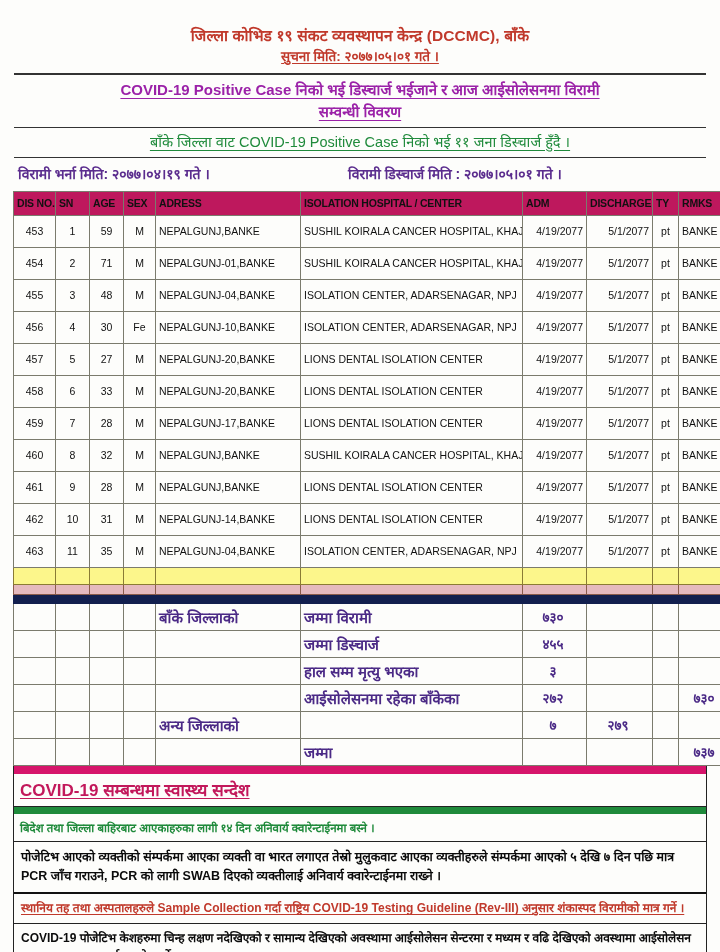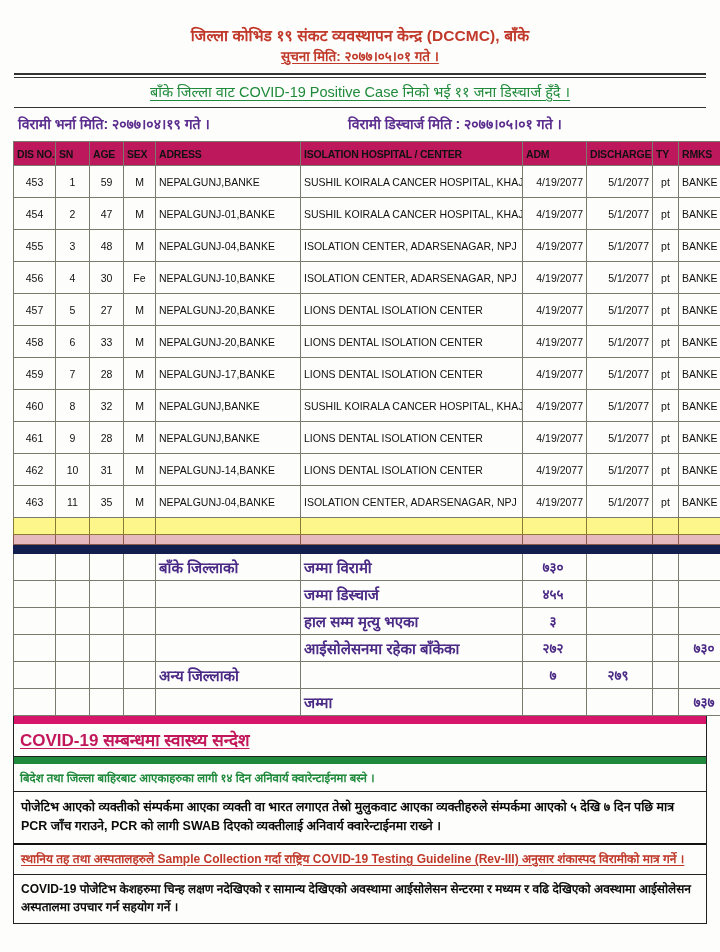--- a/index.html
+++ b/index.html
@@ -189,20 +189,24 @@
 <div class="page">
 
   <div class="hdr-wrap">
 
     <div class="title-main">जिल्ला कोभिड १९ संकट व्यवस्थापन केन्द्र (DCCMC), बाँके</div>
 
     <div class="title-date"><span>सुचना मिति: २०७७।०५।०१ गते ।</span></div>
 
     <div class="rule-dark"></div>
 
+    <div class="title-purple">
+      <div><span class="u">COVID-19 Positive Case निको भई डिस्चार्ज भईजाने र आज आईसोलेसनमा विरामी</span></div>
+      <div><span class="u">सम्वन्धी विवरण</span></div>
+    </div>
 
     <div class="rule-dark2"></div>
 
     <div class="title-green"><span class="u">बाँके जिल्ला वाट COVID-19 Positive Case निको भई ११ जना डिस्चार्ज हुँदै ।</span></div>
 
     <div class="rule-dark2"></div>
 
     <div class="dates-row">
       <div class="d1">विरामी भर्ना मिति: २०७७।०४।१९ गते ।</div>
       <div class="d2">विरामी डिस्चार्ज मिति : २०७७।०५।०१ गते ।</div>
@@ -245,21 +249,21 @@
         <td class="l">NEPALGUNJ,BANKE</td>
         <td class="l">SUSHIL KOIRALA CANCER HOSPITAL, KHAJU</td>
         <td class="r">4/19/2077</td>
         <td class="r">5/1/2077</td>
         <td>pt</td>
         <td class="l">BANKE</td>
       </tr>
       <tr>
         <td>454</td>
         <td>2</td>
-        <td>47</td>
+        <td>71</td>
         <td>M</td>
         <td class="l">NEPALGUNJ-01,BANKE</td>
         <td class="l">SUSHIL KOIRALA CANCER HOSPITAL, KHAJU</td>
         <td class="r">4/19/2077</td>
         <td class="r">5/1/2077</td>
         <td>pt</td>
         <td class="l">BANKE</td>
       </tr>
       <tr>
         <td>455</td>

